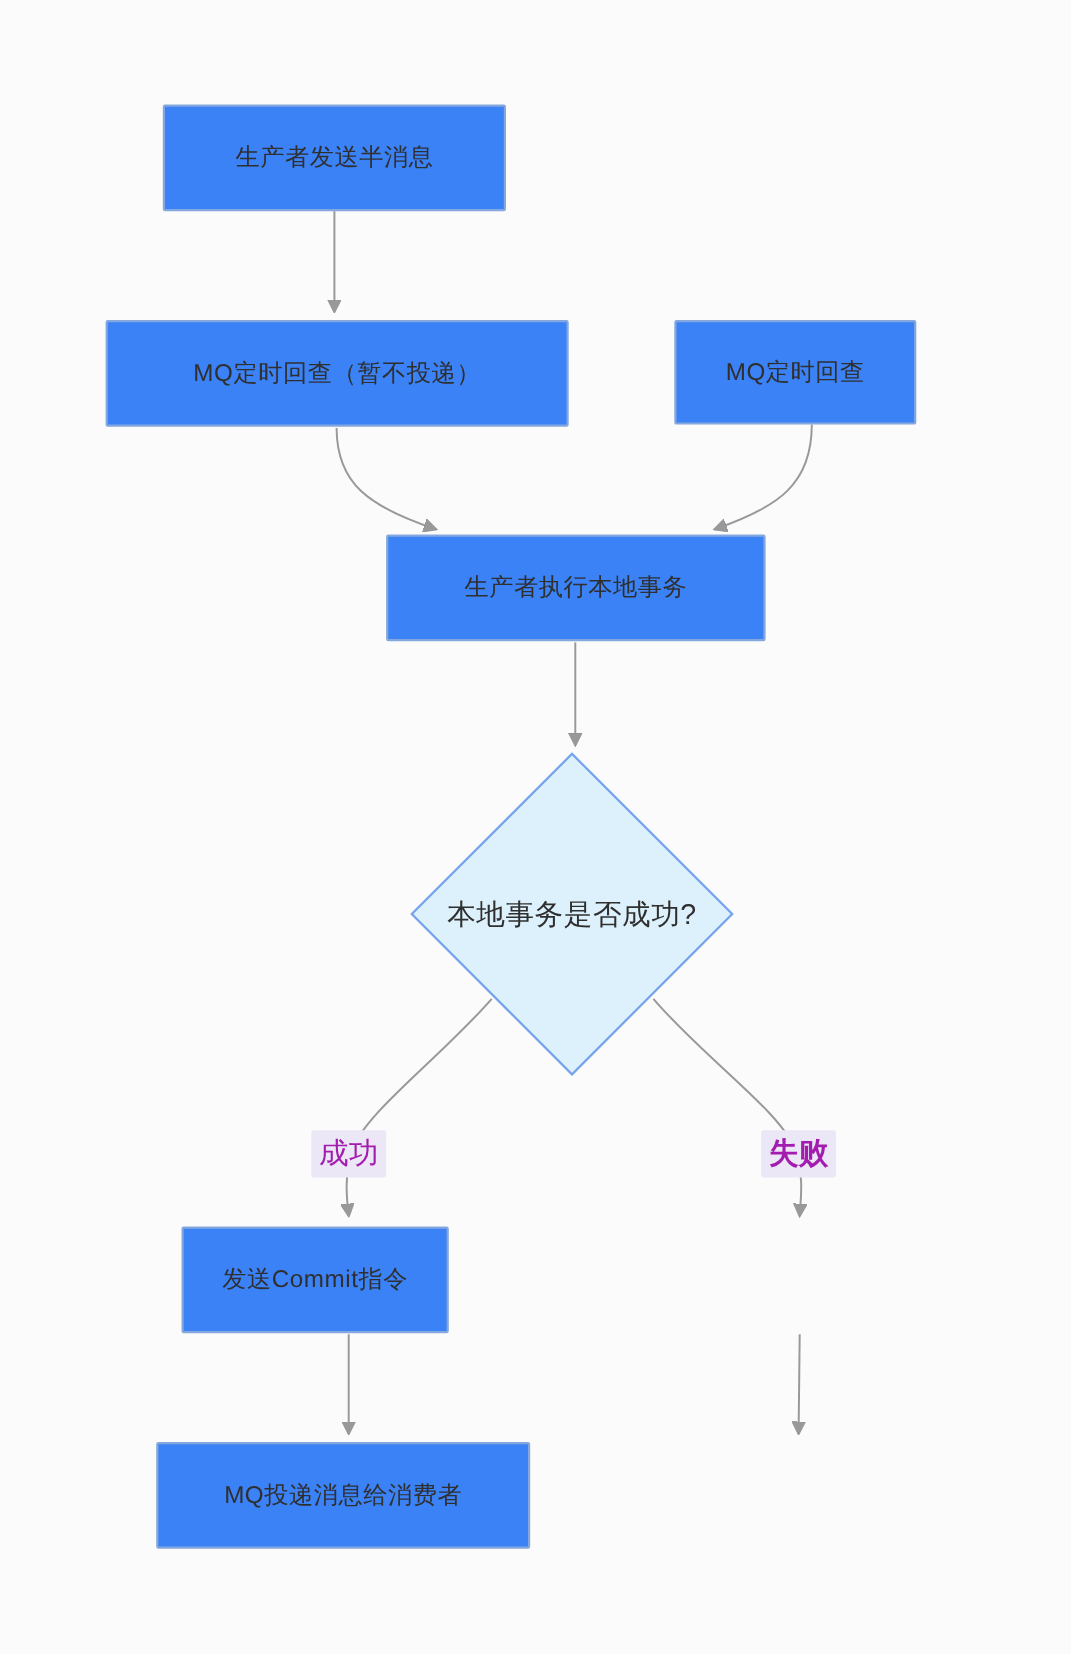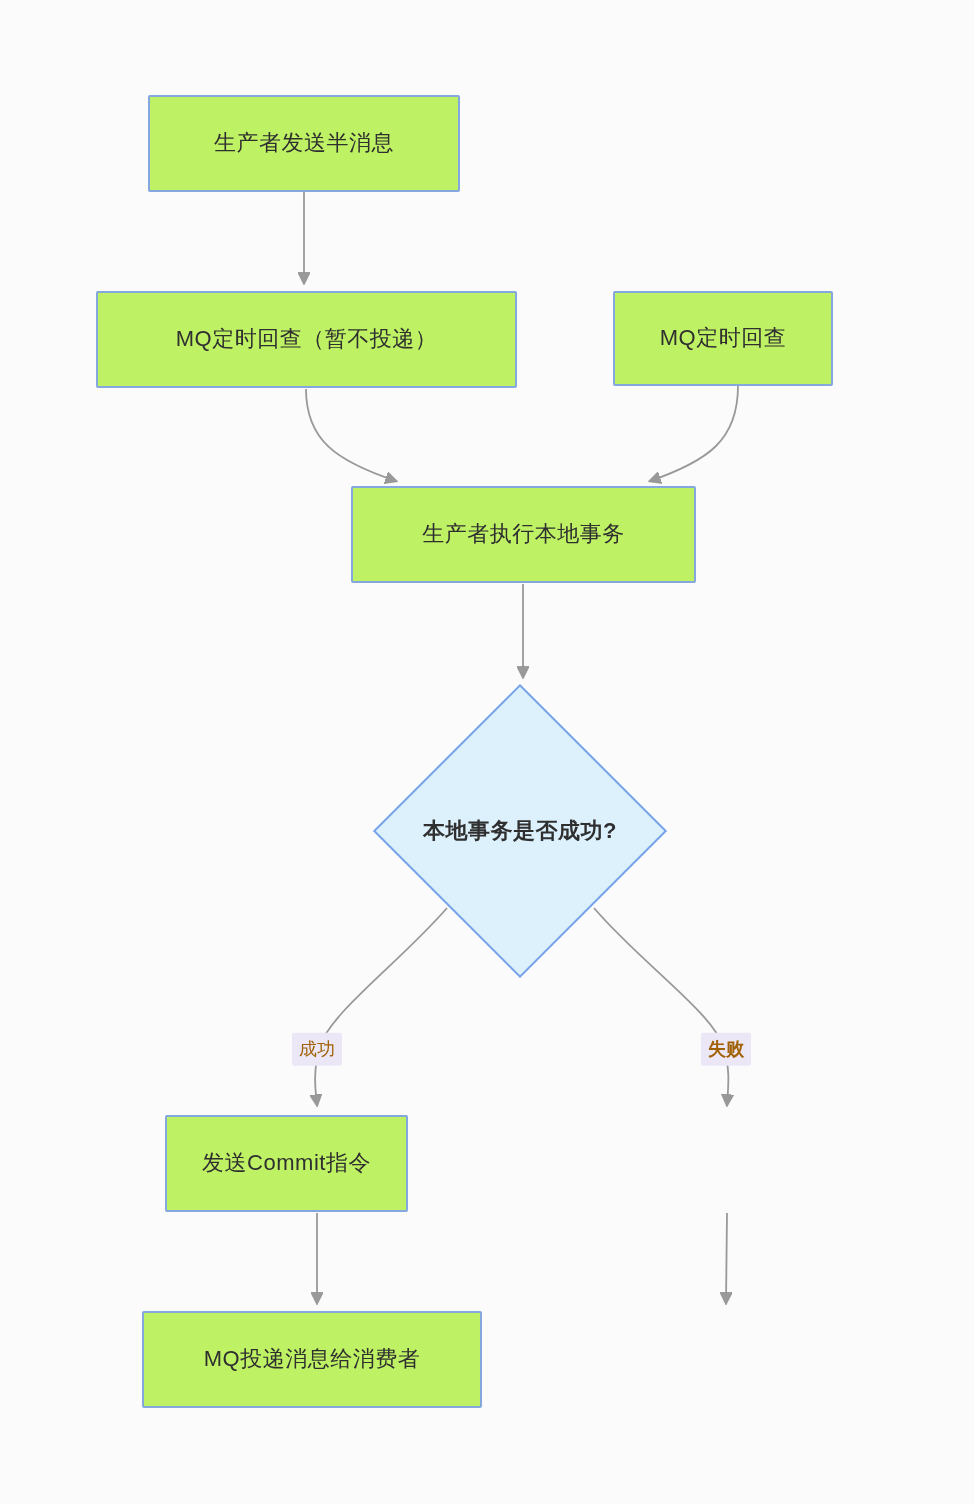--- a/index.html
+++ b/index.html
@@ -17,21 +17,21 @@
   }
   .edges-layer {
     position: absolute;
     left: 0; top: 0;
     width: 974px;
     height: 1504px;
   }
   .node {
     position: absolute;
     box-sizing: border-box;
-    background: #bef264;
+    background: #3b82f6;
     border: 2px solid #84a7dd;
     border-radius: 2px;
     display: flex;
     align-items: center;
     justify-content: center;
     text-align: center;
     color: #2f2f2f;
     font-size: 22px;
     font-weight: 500;
     letter-spacing: 0.5px;
@@ -58,30 +58,30 @@
   .diamond-label {
     position: absolute;
     left: 0;
     top: 0;
     width: 100%;
     height: 100%;
     display: flex;
     align-items: center;
     justify-content: center;
     color: #2f2f2f;
-    font-size: 22px;
-    font-weight: 700;
+    font-size: 26px;
+    font-weight: 400;
     letter-spacing: 0.5px;
   }
   .edge-label {
     position: absolute;
     transform: translate(-50%, -50%);
     background: #ece7f6;
-    color: #a16207;
-    font-size: 18px;
+    color: #a21caf;
+    font-size: 27px;
     font-weight: 500;
     padding: 6px 7px;
     border-radius: 2px;
     line-height: 1.15;
     white-space: nowrap;
   }
 </style>
 </head>
 <body>
 

